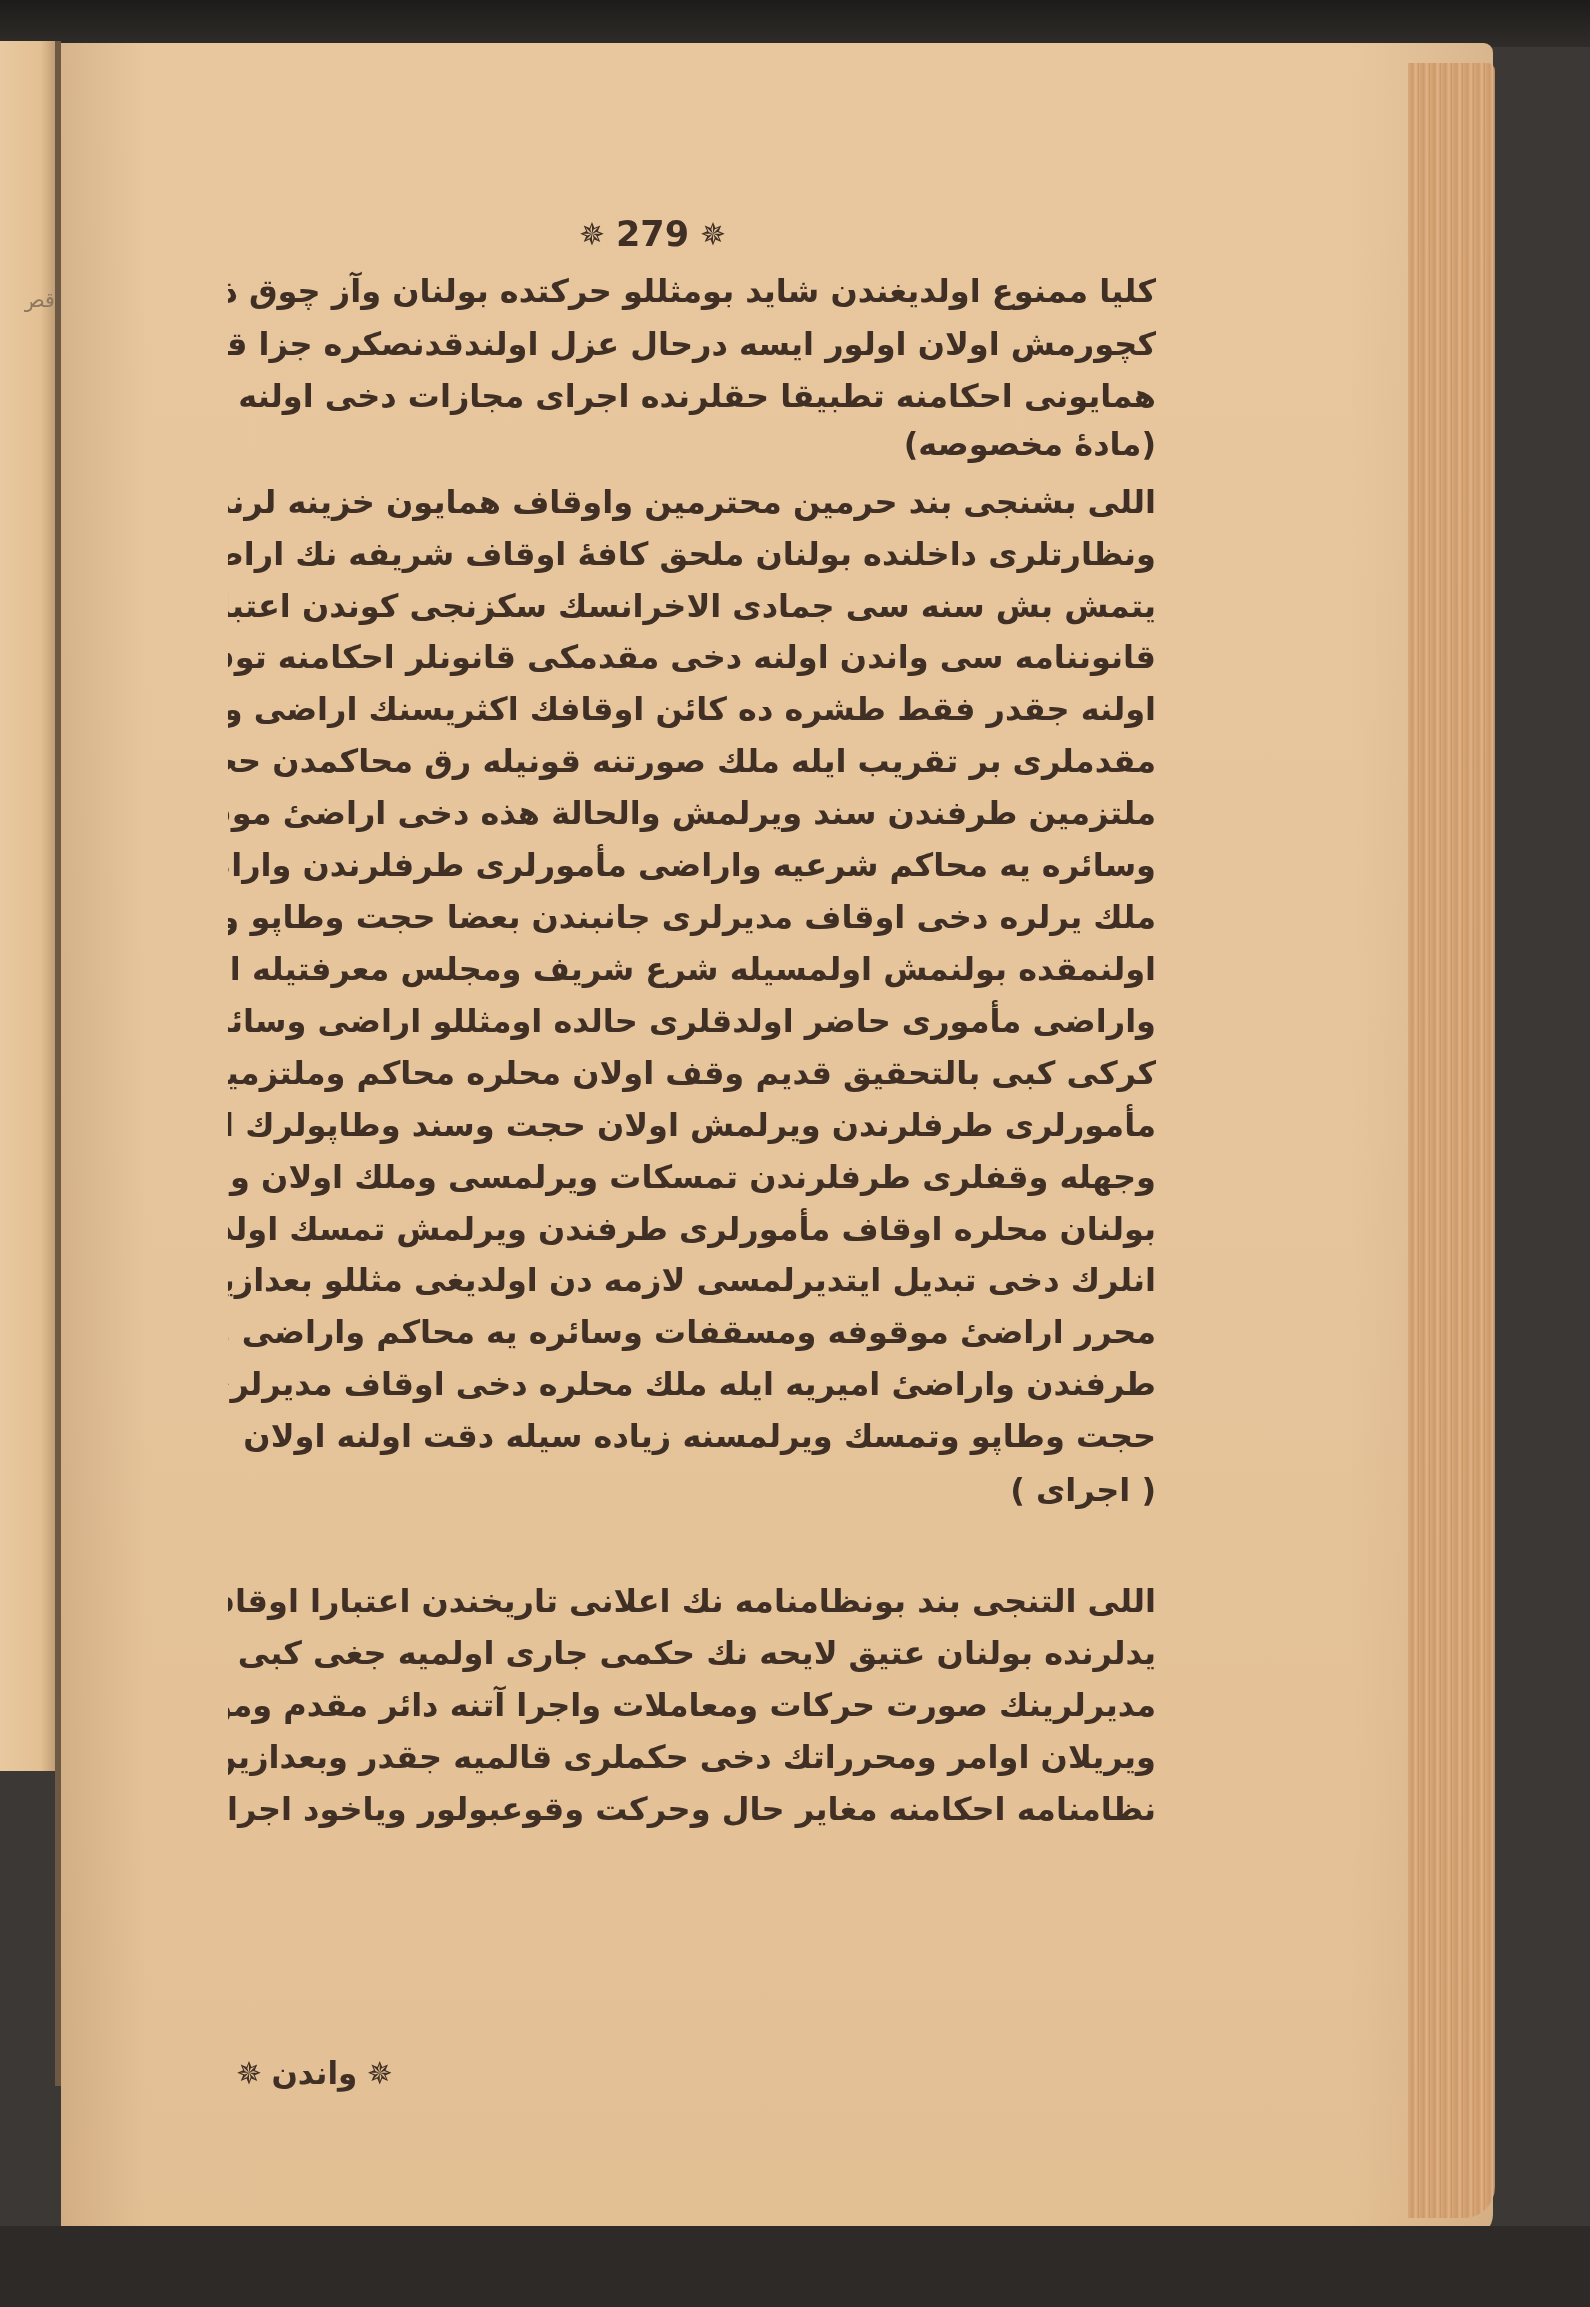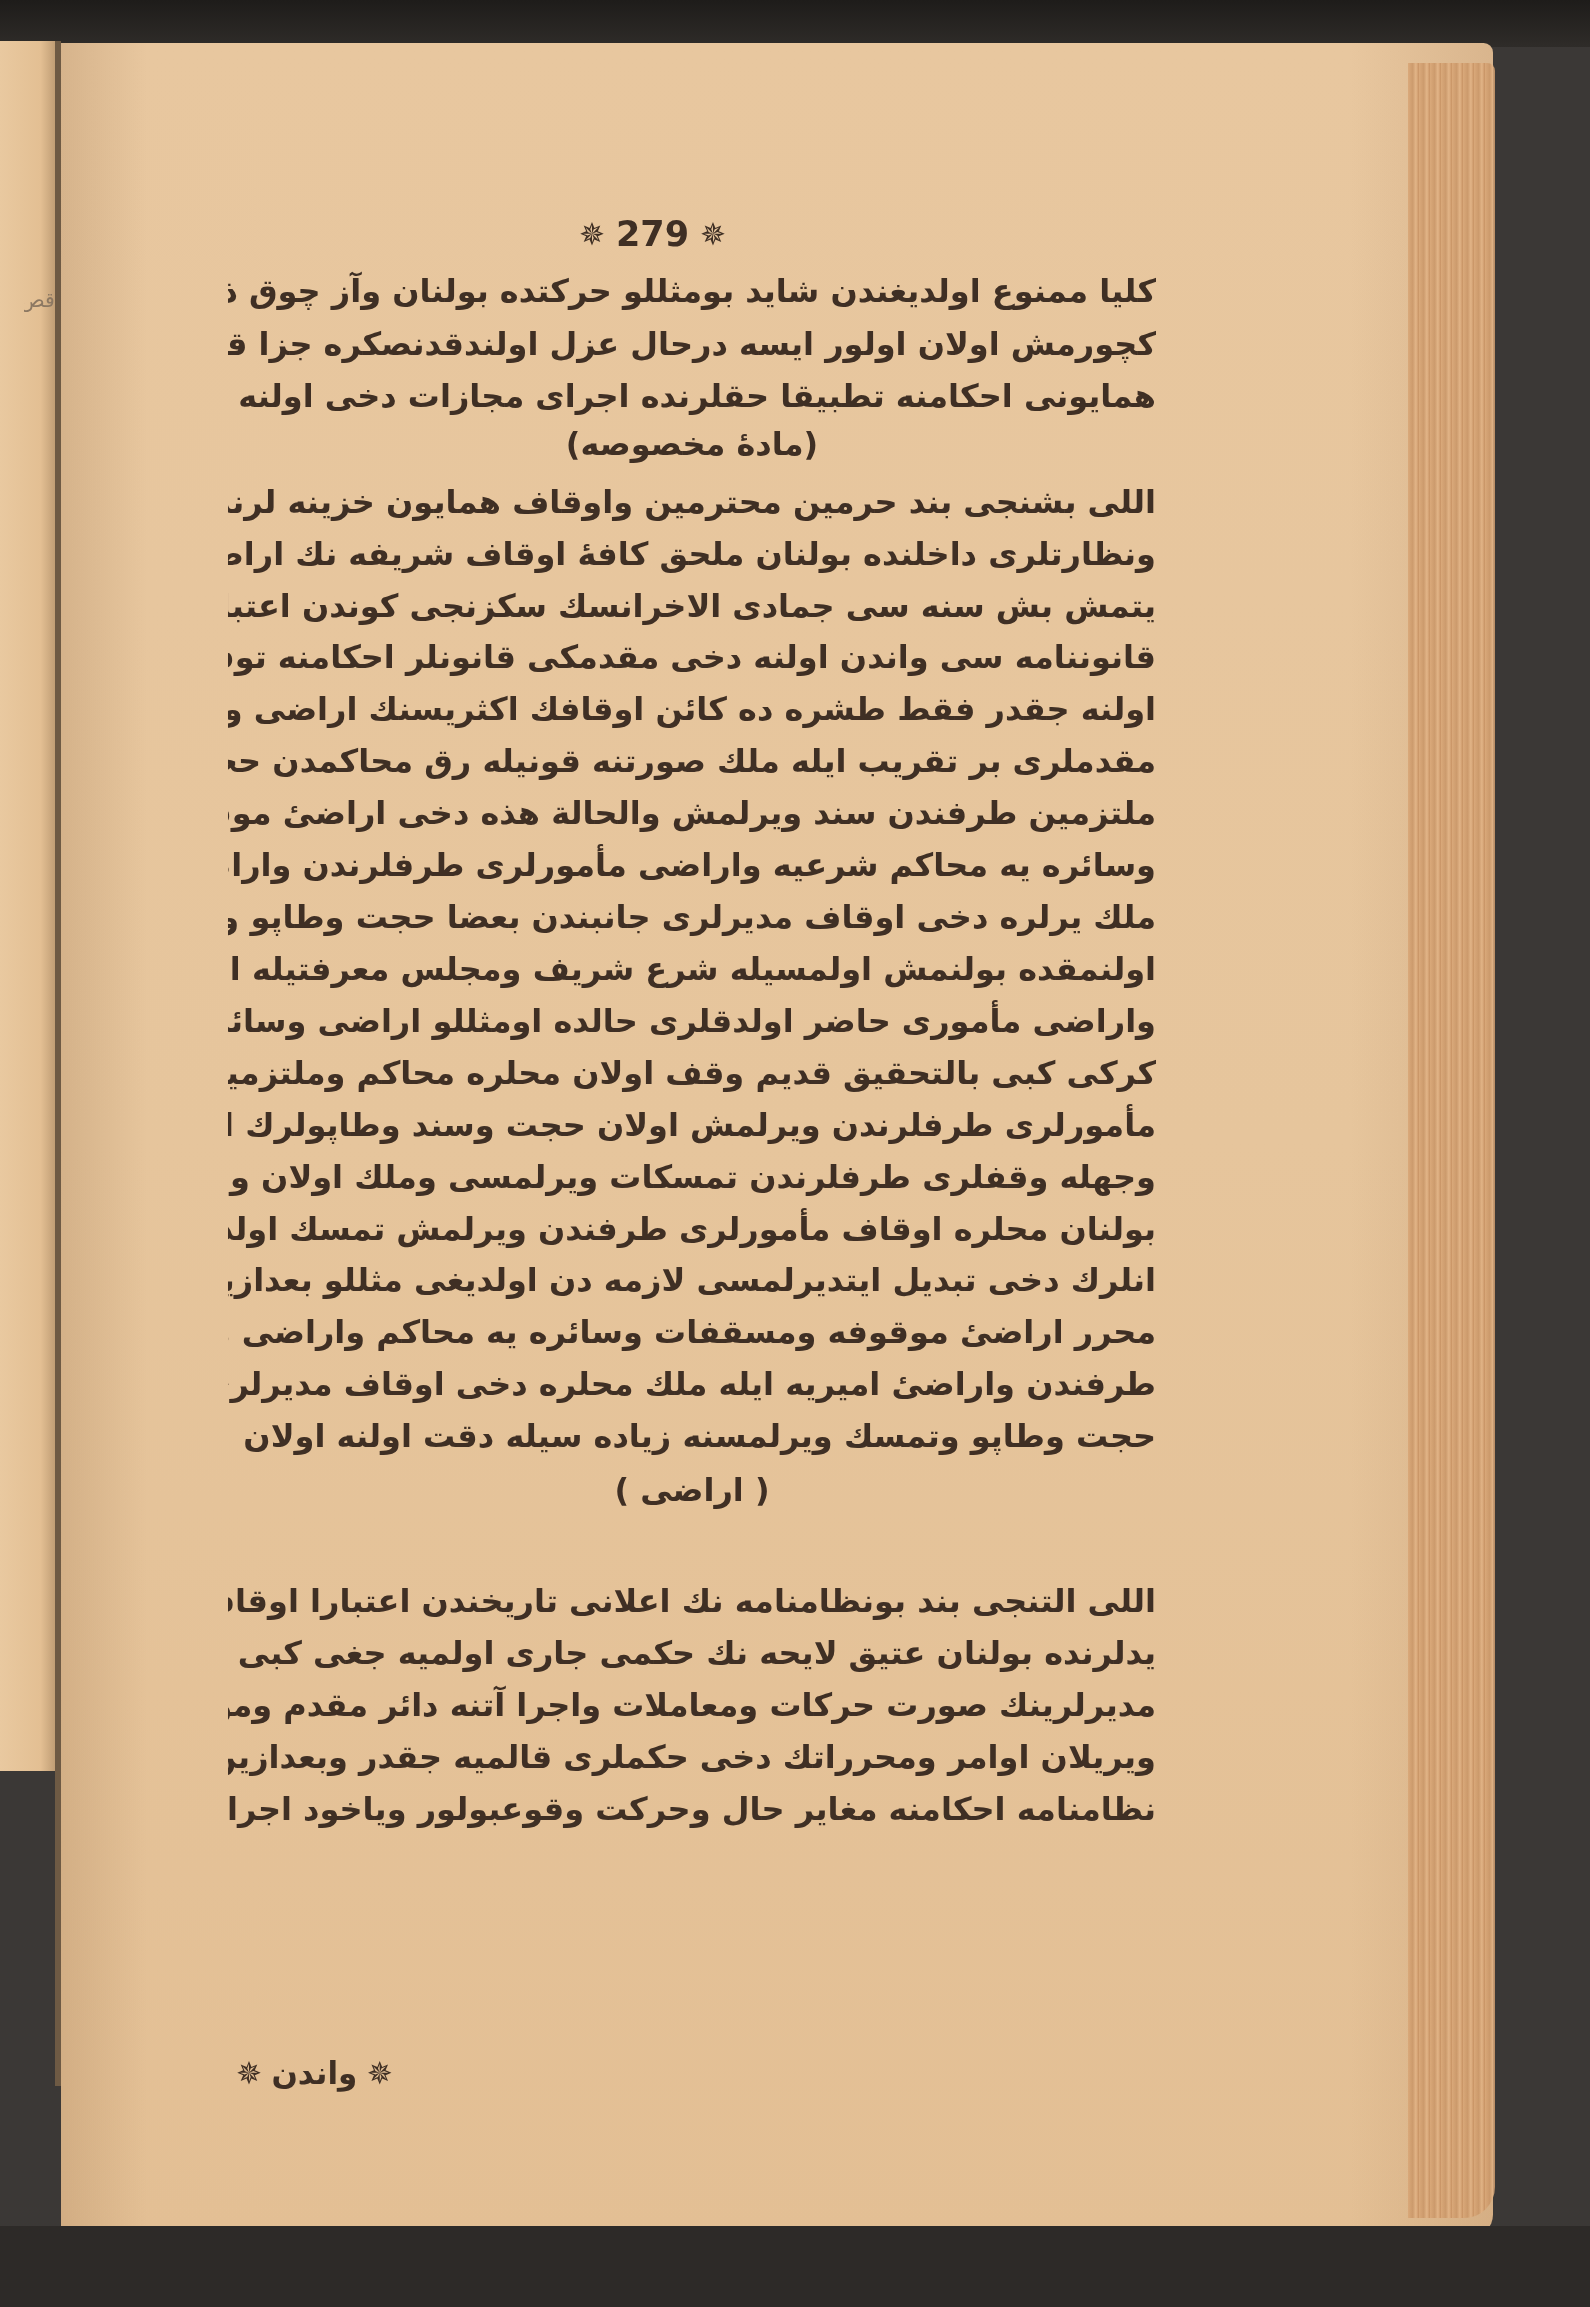--- a/index.html
+++ b/index.html
@@ -56,21 +56,21 @@
   }
   .ornament { font-size: 31px; color: #3f2f24; }
   .line {
     position: absolute; left: 0; width: 928px; height: 47px;
     text-align: justify; text-align-last: justify;
     white-space: nowrap; overflow: hidden; line-height: 47px;
   }
   .line.last { text-align-last: right; }
   .heading {
     position: absolute; left: 0; width: 928px; height: 47px;
-    text-align: center; line-height: 47px;
+    line-height: 47px;
   }
   .footer-mark {
     position: absolute; left: 236px; top: 2045px; height: 55px;
     display: flex; align-items: center; gap: 9.4px; direction: rtl;
     color: #3f2f24; font-size: 31px; font-weight: bold;
   }
   .speck { position: absolute; background: #7b6650; width: 2.4px; height: 11px; opacity: .6; }
 </style>
 </head>
 <body>
@@ -110,21 +110,21 @@
   <div class="line" style="top:793px">واراضى مأمورى حاضر اولدقلرى حالده اومثللو اراضى وسائره نك كيفيتلرى</div>
   <div class="line" style="top:845px">كركى كبى بالتحقيق قديم وقف اولان محلره محاكم وملتزمين واراضى</div>
   <div class="line" style="top:897px">مأمورلرى طرفلرندن ويرلمش اولان حجت وسند وطاپولرك اخذيله اصولى</div>
   <div class="line" style="top:949px">وجهله وقفلرى طرفلرندن تمسكات ويرلمسى وملك اولان واراضىٔ اميريه دن</div>
   <div class="line" style="top:1001px">بولنان محلره اوقاف مأمورلرى طرفندن ويرلمش تمسك اولديغى حالده</div>
   <div class="line" style="top:1052px">انلرك دخى تبديل ايتديرلمسى لازمه دن اولديغى مثللو بعدازين دخى بروجه</div>
   <div class="line" style="top:1104px">محرر اراضىٔ موقوفه ومسقفات وسائره يه محاكم واراضى مأمورلرى</div>
   <div class="line" style="top:1156px">طرفندن واراضىٔ اميريه ايله ملك محلره دخى اوقاف مديرلرى جانبندن</div>
   <div class="line last" style="top:1208px">حجت وطاپو وتمسك ويرلمسنه زياده سيله دقت اولنه اولان</div>
 
-  <div class="heading" style="top:1262px">( اراضى )</div>
+  <div class="heading" style="top:1262px">( اجراى )</div>
 
   <div class="line" style="top:1373px">اللى التنجى بند     بونظامنامه نك اعلانى تاريخندن اعتبارا اوقاف مديرلرى</div>
   <div class="line" style="top:1425px">يدلرنده بولنان عتيق لايحه نك حكمى جارى اولميه جغى كبى اوقاف</div>
   <div class="line" style="top:1477px">مديرلرينك صورت حركات ومعاملات واجرا آتنه دائر مقدم ومؤخر</div>
   <div class="line" style="top:1529px">ويريلان اوامر ومحرراتك دخى حكملرى قالميه جقدر وبعدازين اشبو</div>
   <div class="line" style="top:1581px">نظامنامه احكامنه مغاير حال وحركت وقوعبولور وياخود اجرا آتنده بركونه</div>
 </div>
 
 <div class="footer-mark">
   <span class="ornament">✵</span>

